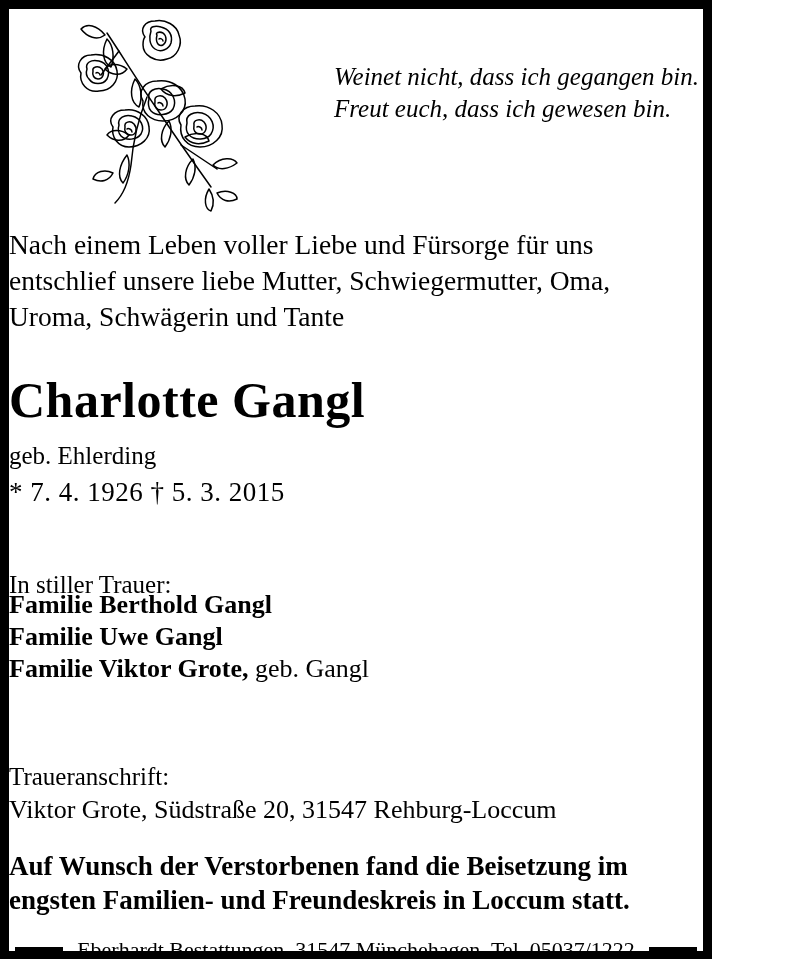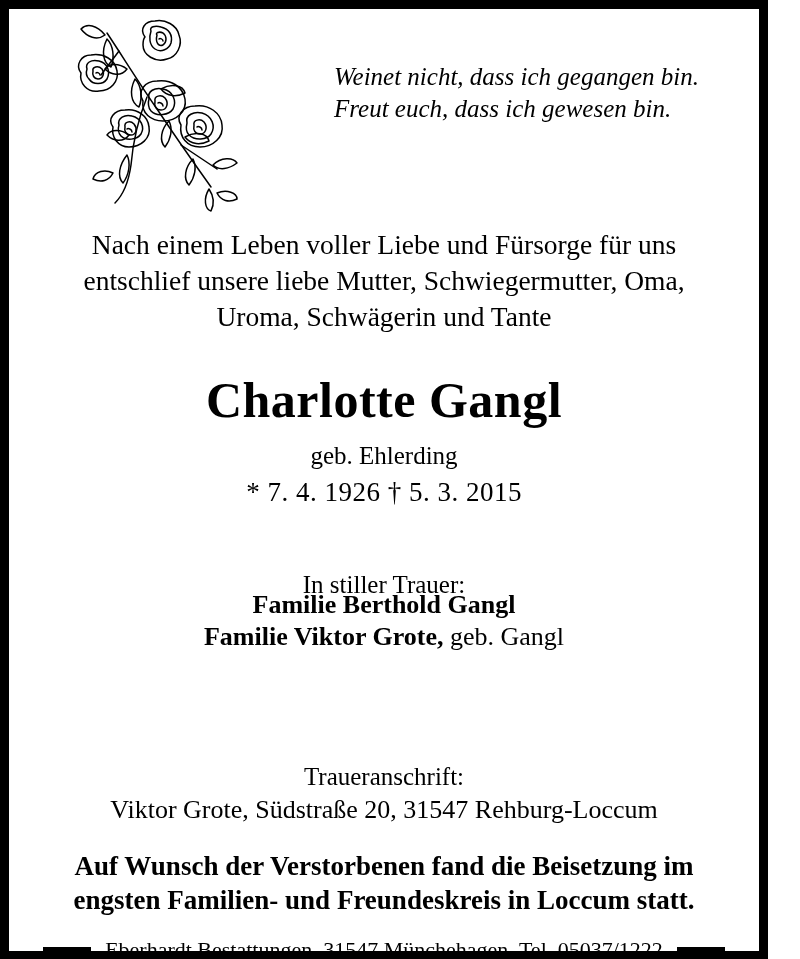--- a/index.html
+++ b/index.html
@@ -12,21 +12,21 @@
     height: 959px;
     overflow: hidden;
     font-family: "Liberation Serif", "DejaVu Serif", serif;
     color: #000000;
   }
 
   
   #obituary-card {
     position: relative;
     box-sizing: border-box;
-    width: 768px;
+    width: 712px;
     height: 959px;
     background: #000000;
     padding: 9px 9px 8px 9px;
   }
   #card-inner {
     position: relative;
     box-sizing: border-box;
     width: 100%;
     height: 100%;
     background: #ffffff;
@@ -53,21 +53,21 @@
     line-height: 32px;
     text-align: left;
     white-space: nowrap;
   }
 
   
   .block {
     position: absolute;
     left: 0;
     width: 100%;
-    text-align: center;
+    text-align: left;
   }
 
   #intro-text {
     top: 218px;
     font-size: 27.5px;
     line-height: 36px;
   }
 
   #deceased-name {
     top: 362px;
@@ -227,20 +227,21 @@
       <div>Uroma, Schwägerin und Tante</div>
     </div>
 
     <div id="deceased-name" class="block">Charlotte Gangl</div>
     <div id="maiden-name" class="block">geb. Ehlerding</div>
     <div id="life-dates" class="block">* 7. 4. 1926   † 5. 3. 2015</div>
 
     <div id="mourning-heading" class="block">In stiller Trauer:</div>
     <div id="mourners" class="block">
       <div class="mourner-line">Familie Berthold Gangl</div>
+      <div class="mourner-line">Familie Uwe Gangl</div>
       <div class="mourner-line"><span>Familie Viktor Grote,</span><span class="normal-weight"> geb. Gangl</span></div>
     </div>
 
     <div id="address-heading" class="block">Traueranschrift:</div>
     <div id="address-line" class="block">Viktor Grote, Südstraße 20, 31547 Rehburg-Loccum</div>
 
     <div id="burial-note" class="block">
       <div>Auf Wunsch der Verstorbenen fand die Beisetzung im</div>
       <div>engsten Familien- und Freundeskreis in Loccum statt.</div>
     </div>

